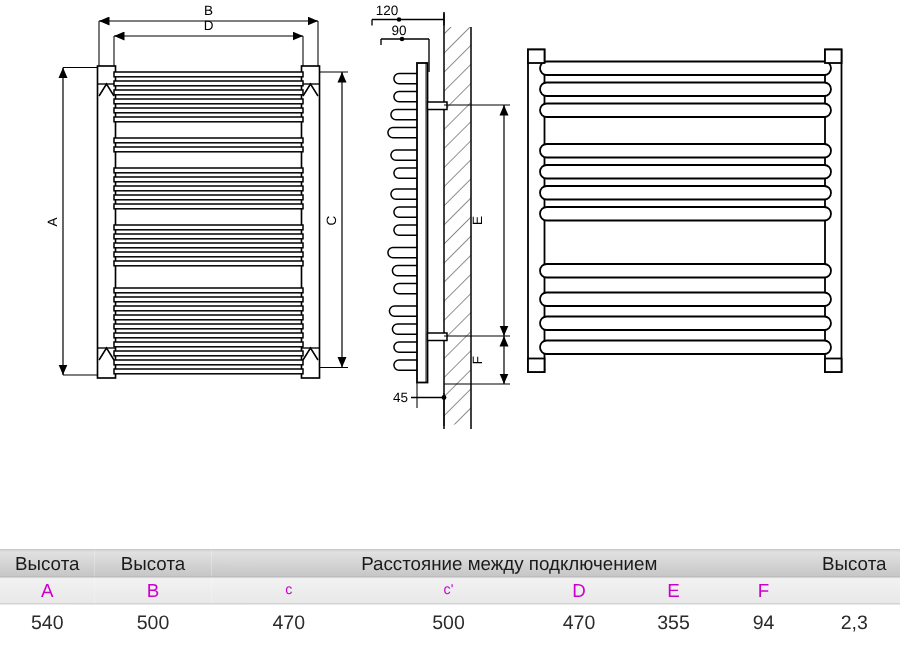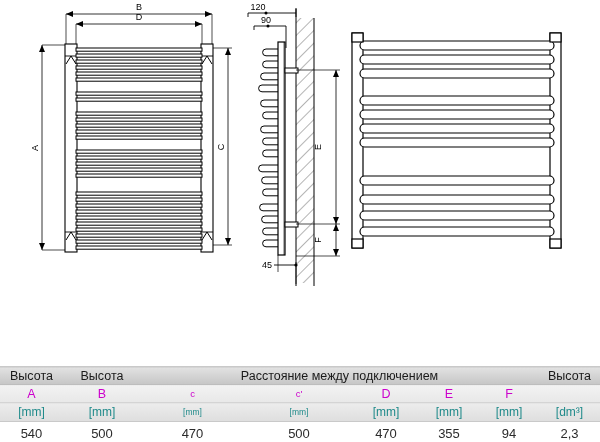--- a/index.html
+++ b/index.html
@@ -326,31 +326,20 @@
       <td>B</td>
       <td class="small-sym">c</td>
       <td class="small-sym">c'</td>
       <td>D</td>
       <td>E</td>
       <td>F</td>
       <td></td>
 
     </tr>
 
-    <tr class="row-unit">
-      <td>[mm]</td>
-      <td>[mm]</td>
-      <td class="small-unit">[mm]</td>
-      <td class="small-unit">[mm]</td>
-      <td>[mm]</td>
-      <td>[mm]</td>
-      <td>[mm]</td>
-      <td>[dm³]</td>
-
-    </tr>
 
     <tr class="row-value">
       <td>540</td>
       <td>500</td>
       <td>470</td>
       <td>500</td>
       <td>470</td>
       <td>355</td>
       <td>94</td>
       <td>2,3</td>

